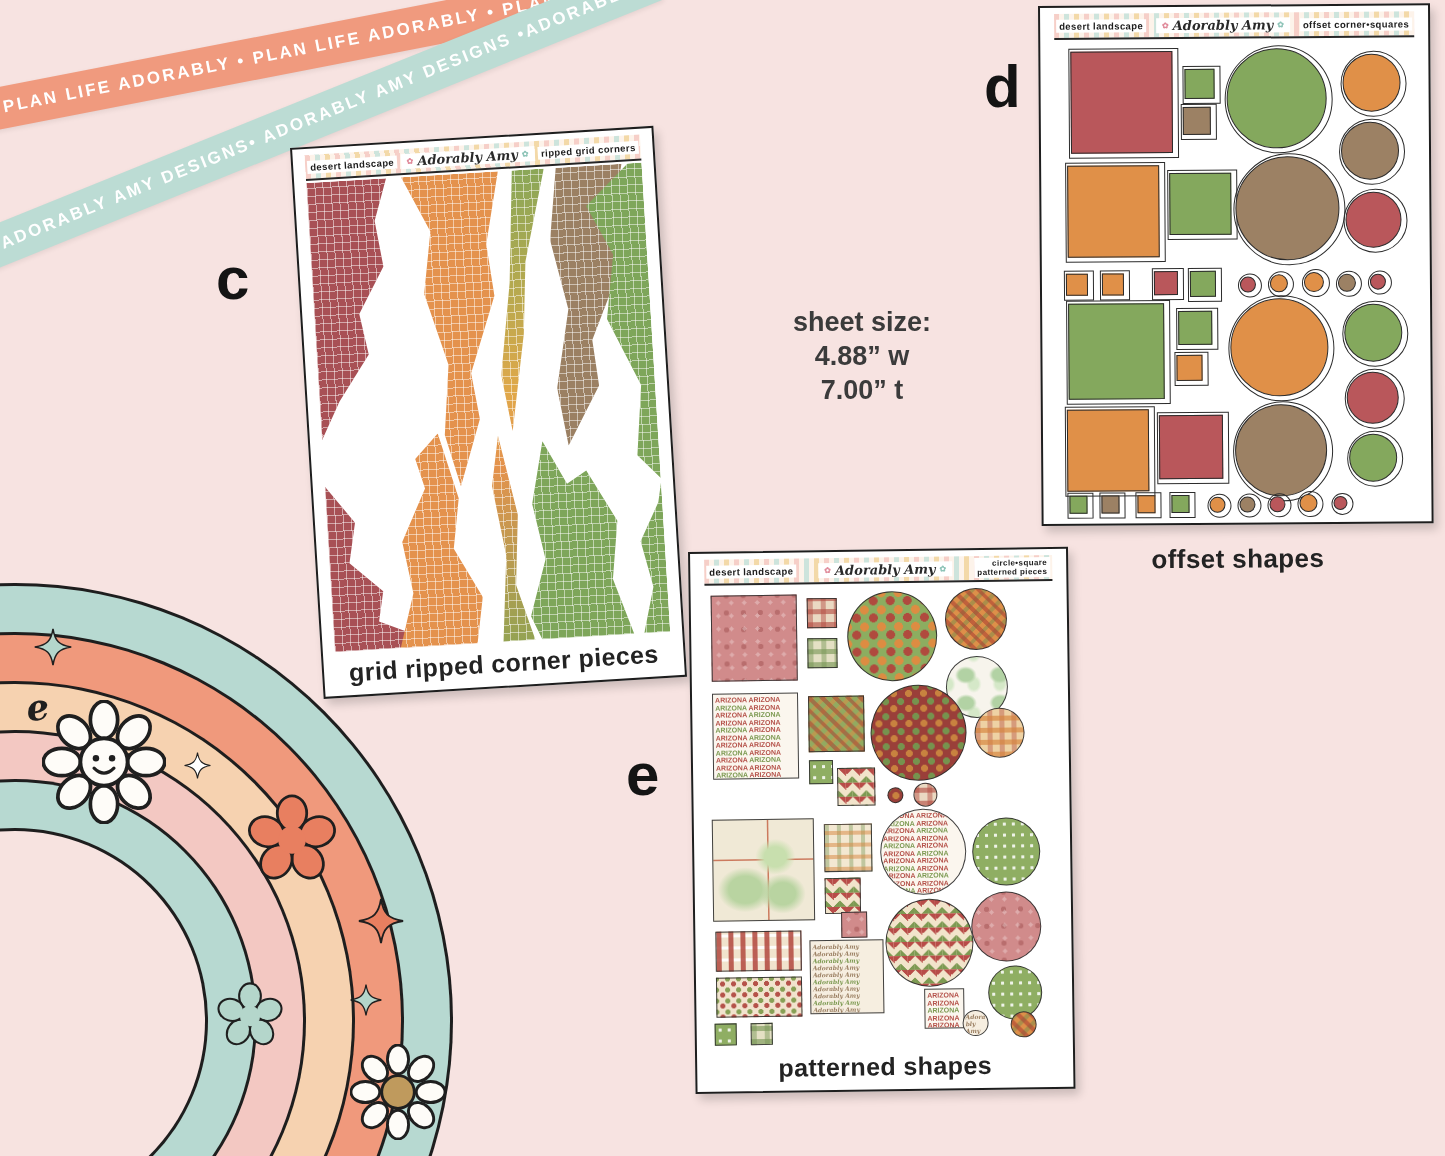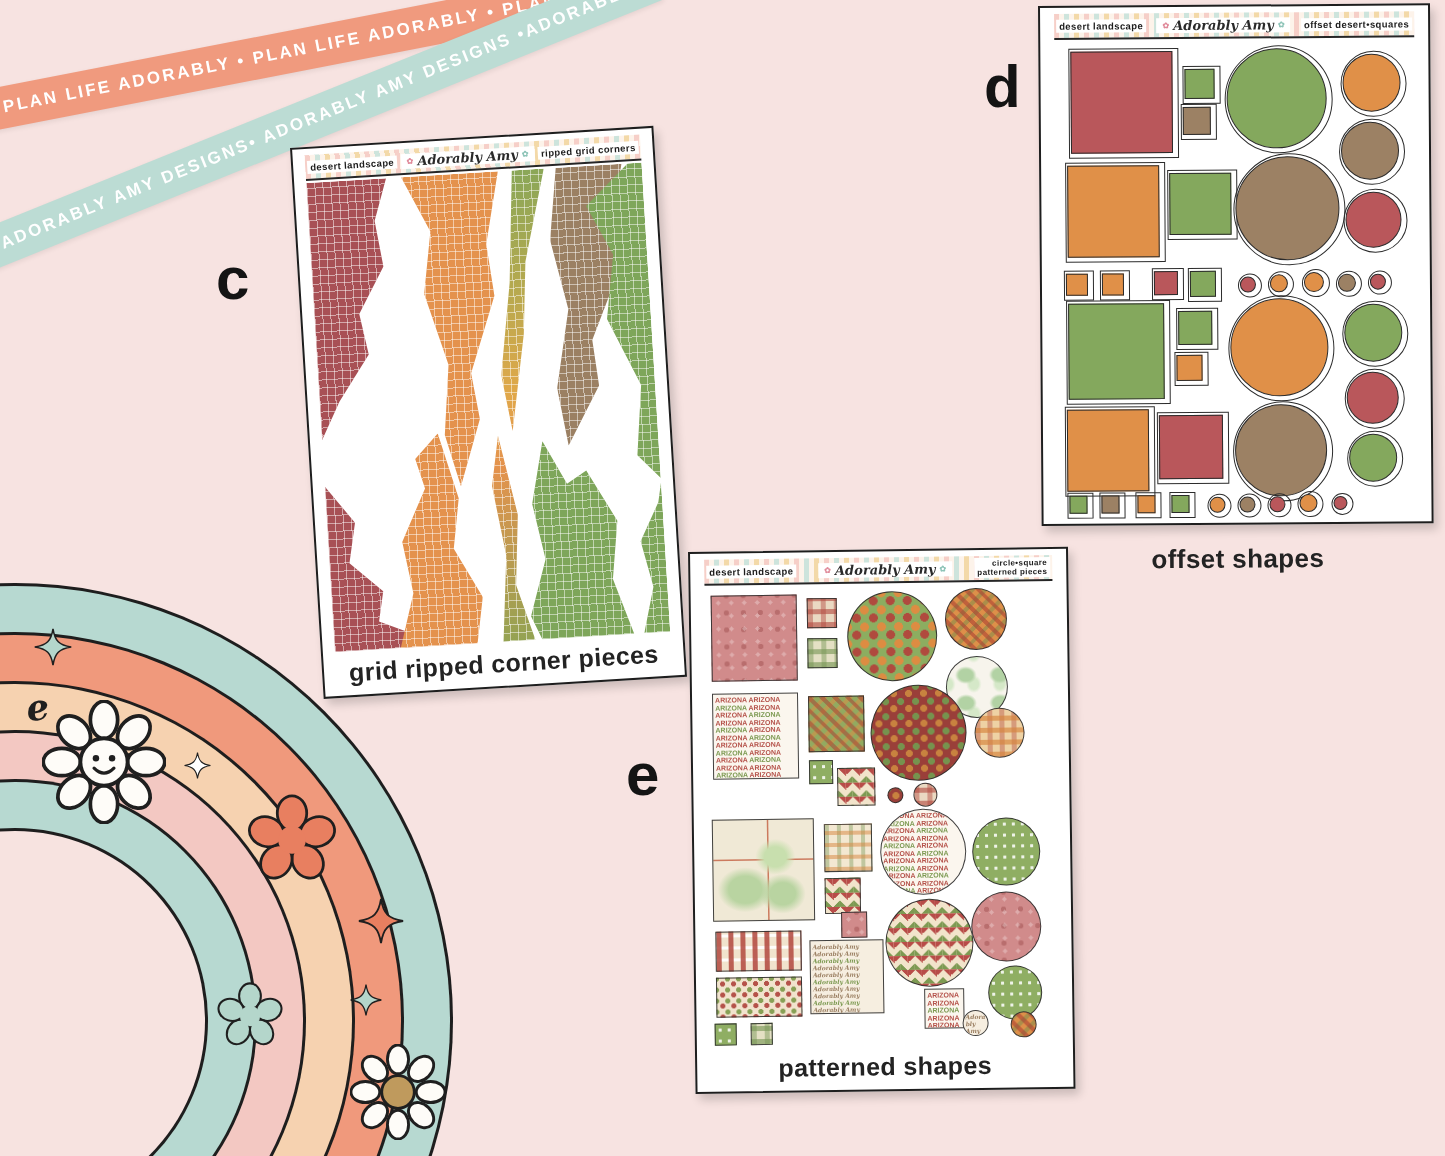--- a/index.html
+++ b/index.html
@@ -192,20 +192,25 @@
     <span>PLAN LIFE ADORABLY • PLAN LIFE ADORABLY • PLAN LIFE ADORABLY</span>
   </div>
   <div class="ribbon ribbon-teal">
     <span>ADORABLY AMY DESIGNS• ADORABLY AMY DESIGNS •ADORABLY AMY DESIGNS</span>
   </div>
 
   <div class="letter letter-c">c</div>
   <div class="letter letter-d">d</div>
   <div class="letter letter-e">e</div>
 
+  <div class="sheet-size">
+    <div>sheet size:</div>
+    <div>4.88” w</div>
+    <div>7.00” t</div>
+  </div>
 
   <div class="sheet-wrap wrap-c">
     <div class="page page-c">
       <div class="sheet-header">
         <span class="hdr-left">desert landscape</span>
         <span class="hdr-logo">
             <span class="logo-fl pink">✿</span>
             <span>Adorably Amy</span>
             <span class="logo-fl teal">✿</span>
           </span>
@@ -229,21 +234,21 @@
 
   <div class="sheet-wrap wrap-d">
     <div class="page page-d">
       <div class="sheet-header">
         <span class="hdr-left">desert landscape</span>
         <span class="hdr-logo">
             <span class="logo-fl pink">✿</span>
             <span>Adorably Amy</span>
             <span class="logo-fl teal">✿</span>
           </span>
-        <span class="hdr-right">offset desert•squares</span>
+        <span class="hdr-right">offset corner•squares</span>
       </div>
       <div id="content-d">
           <div class="dshape square col-red" style="left: 16px; top: 8px; width: 102px; height: 102px;"></div>
           <div class="dshape square col-green" style="left: 130px; top: 26px; width: 30px; height: 30px;"></div>
           <div class="dshape square col-brown" style="left: 128px; top: 64px; width: 28px; height: 28px;"></div>
           <div class="dshape circle col-green" style="left: 172px; top: 6px; width: 100px; height: 100px;"></div>
           <div class="dshape circle col-orange" style="left: 288px; top: 12px; width: 58px; height: 58px;"></div>
           <div class="dshape circle col-brown" style="left: 286px; top: 80px; width: 58px; height: 58px;"></div>
           <div class="dshape square col-orange" style="left: 12px; top: 122px; width: 92px; height: 92px;"></div>
           <div class="dshape square col-green" style="left: 114px; top: 130px; width: 62px; height: 62px;"></div>

